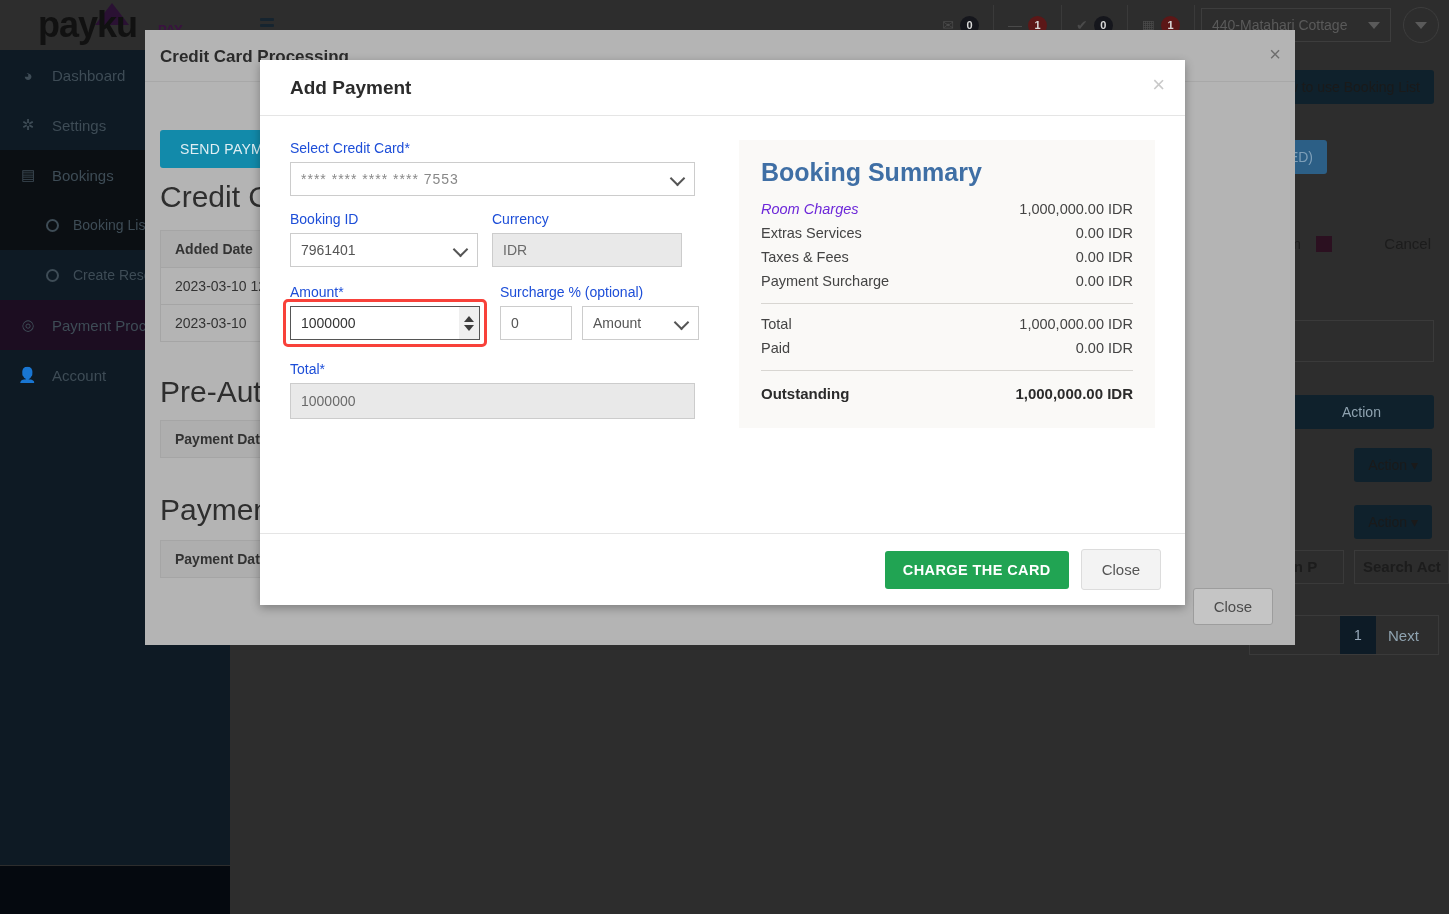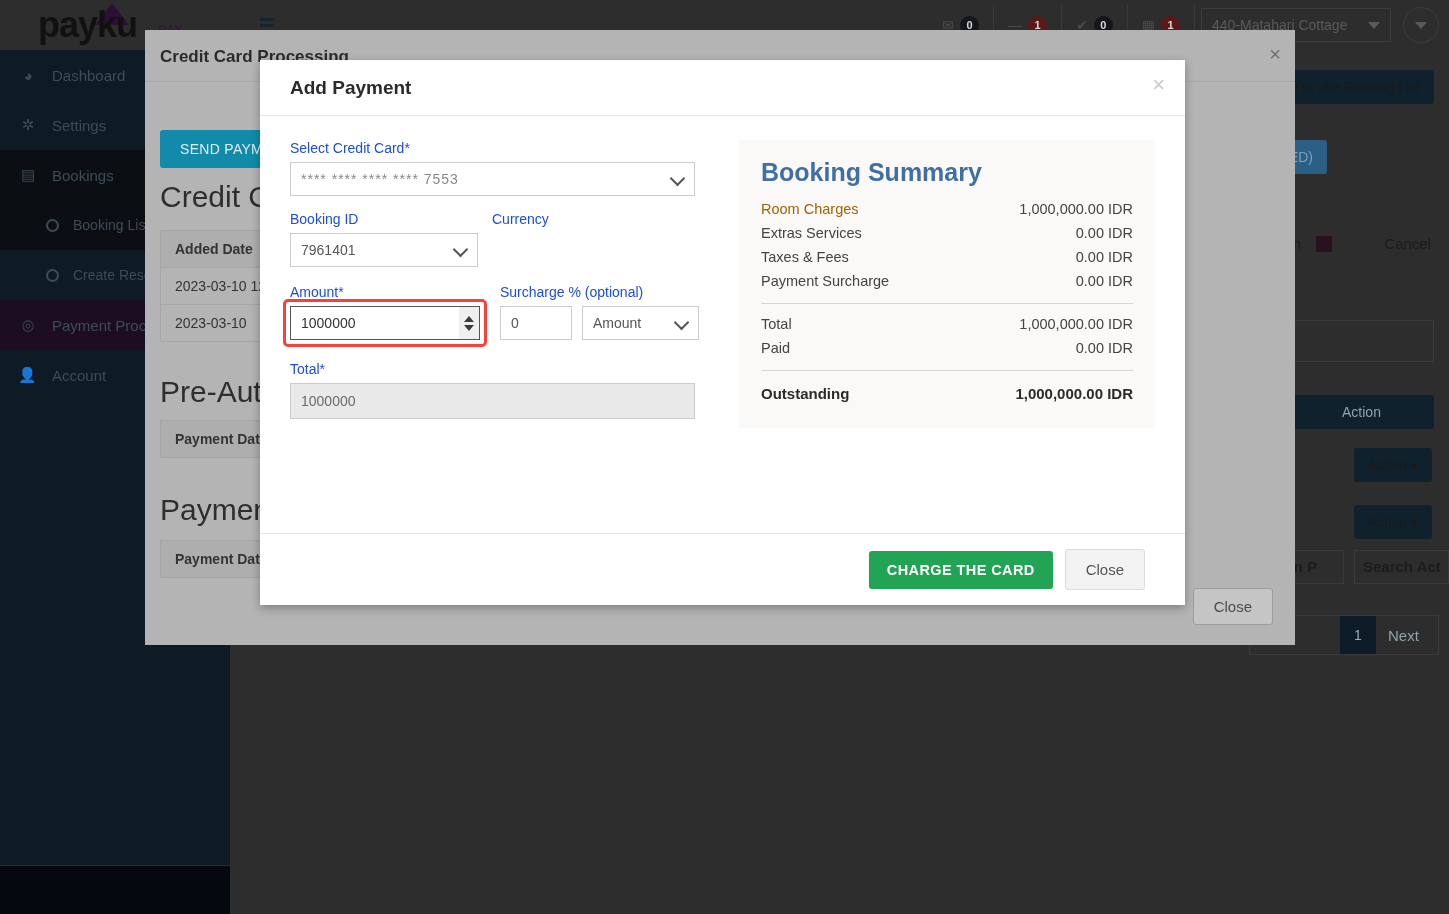--- a/index.html
+++ b/index.html
@@ -193,28 +193,28 @@
   }
   .ta-grip {
     position: absolute; right: 3px; bottom: 3px; width: 12px; height: 12px;
     pointer-events: none;
   }
 
   
   .bs-card { background: #faf9f7; padding: 18px 22px 22px 22px; }
   .bs-title { color: #3f6fa5; font-size: 25px; font-weight: bold; margin-bottom: 10px; }
   .bs-row { display: flex; justify-content: space-between; font-size: 14.5px; color: #444; padding: 4px 0; }
-  .bs-row .k.link { color: #a16207; }
+  .bs-row .k.link { color: #6d28d9; font-style: italic; }
   .bs-hr { border-top: 1px solid #d8d6d2; margin: 10px 0 8px 0; }
   .bs-row.total-row { font-weight: bold; color: #2b2b2b; font-size: 15px; padding-top: 6px; }
 
   .mi-foot {
     position: absolute; left: 0; right: 0; bottom: 0; height: 72px;
     border-top: 1px solid #e5e5e5; display: flex; align-items: center;
-    justify-content: flex-end; gap: 12px; padding-right: 40px;
+    justify-content: flex-end; gap: 12px; padding-right: 24px;
   }
   .btn-charge {
     background: #21a453; color: #fff; border: none;
     font-size: 14.5px; font-weight: bold; letter-spacing: .4px;
     padding: 11px 18px; border-radius: 3px; cursor: pointer;
     font-family: "Liberation Sans", sans-serif;
   }
   .btn-close {
     background: #f3f3f3; color: #555; border: 1px solid #dcdcdc;
     font-size: 15px; padding: 11px 20px; border-radius: 3px; cursor: pointer;
@@ -388,20 +388,21 @@
         <div class="fld-row">
           <div class="fld" style="width:188px;">
             <label class="fld-label">Booking ID</label>
             <div class="sel-wrap">
               <input class="ctrl" readonly="" value="7961401" style="">
               <span class="chev"></span>
             </div>
           </div>
           <div class="fld" style="width:190px;">
             <label class="fld-label">Currency</label>
+            <input class="ctrl readonly" readonly="" value="IDR" style="">
           </div>
         </div>
 
         <div class="fld-row" style="margin-top:2px;">
           <div class="fld">
             <label class="fld-label">Amount*</label>
             <div class="amt-wrap">
               <div class="amt-outline"></div>
               <input class="amt-input" value="1000000" style="">
               <div class="spinner">

